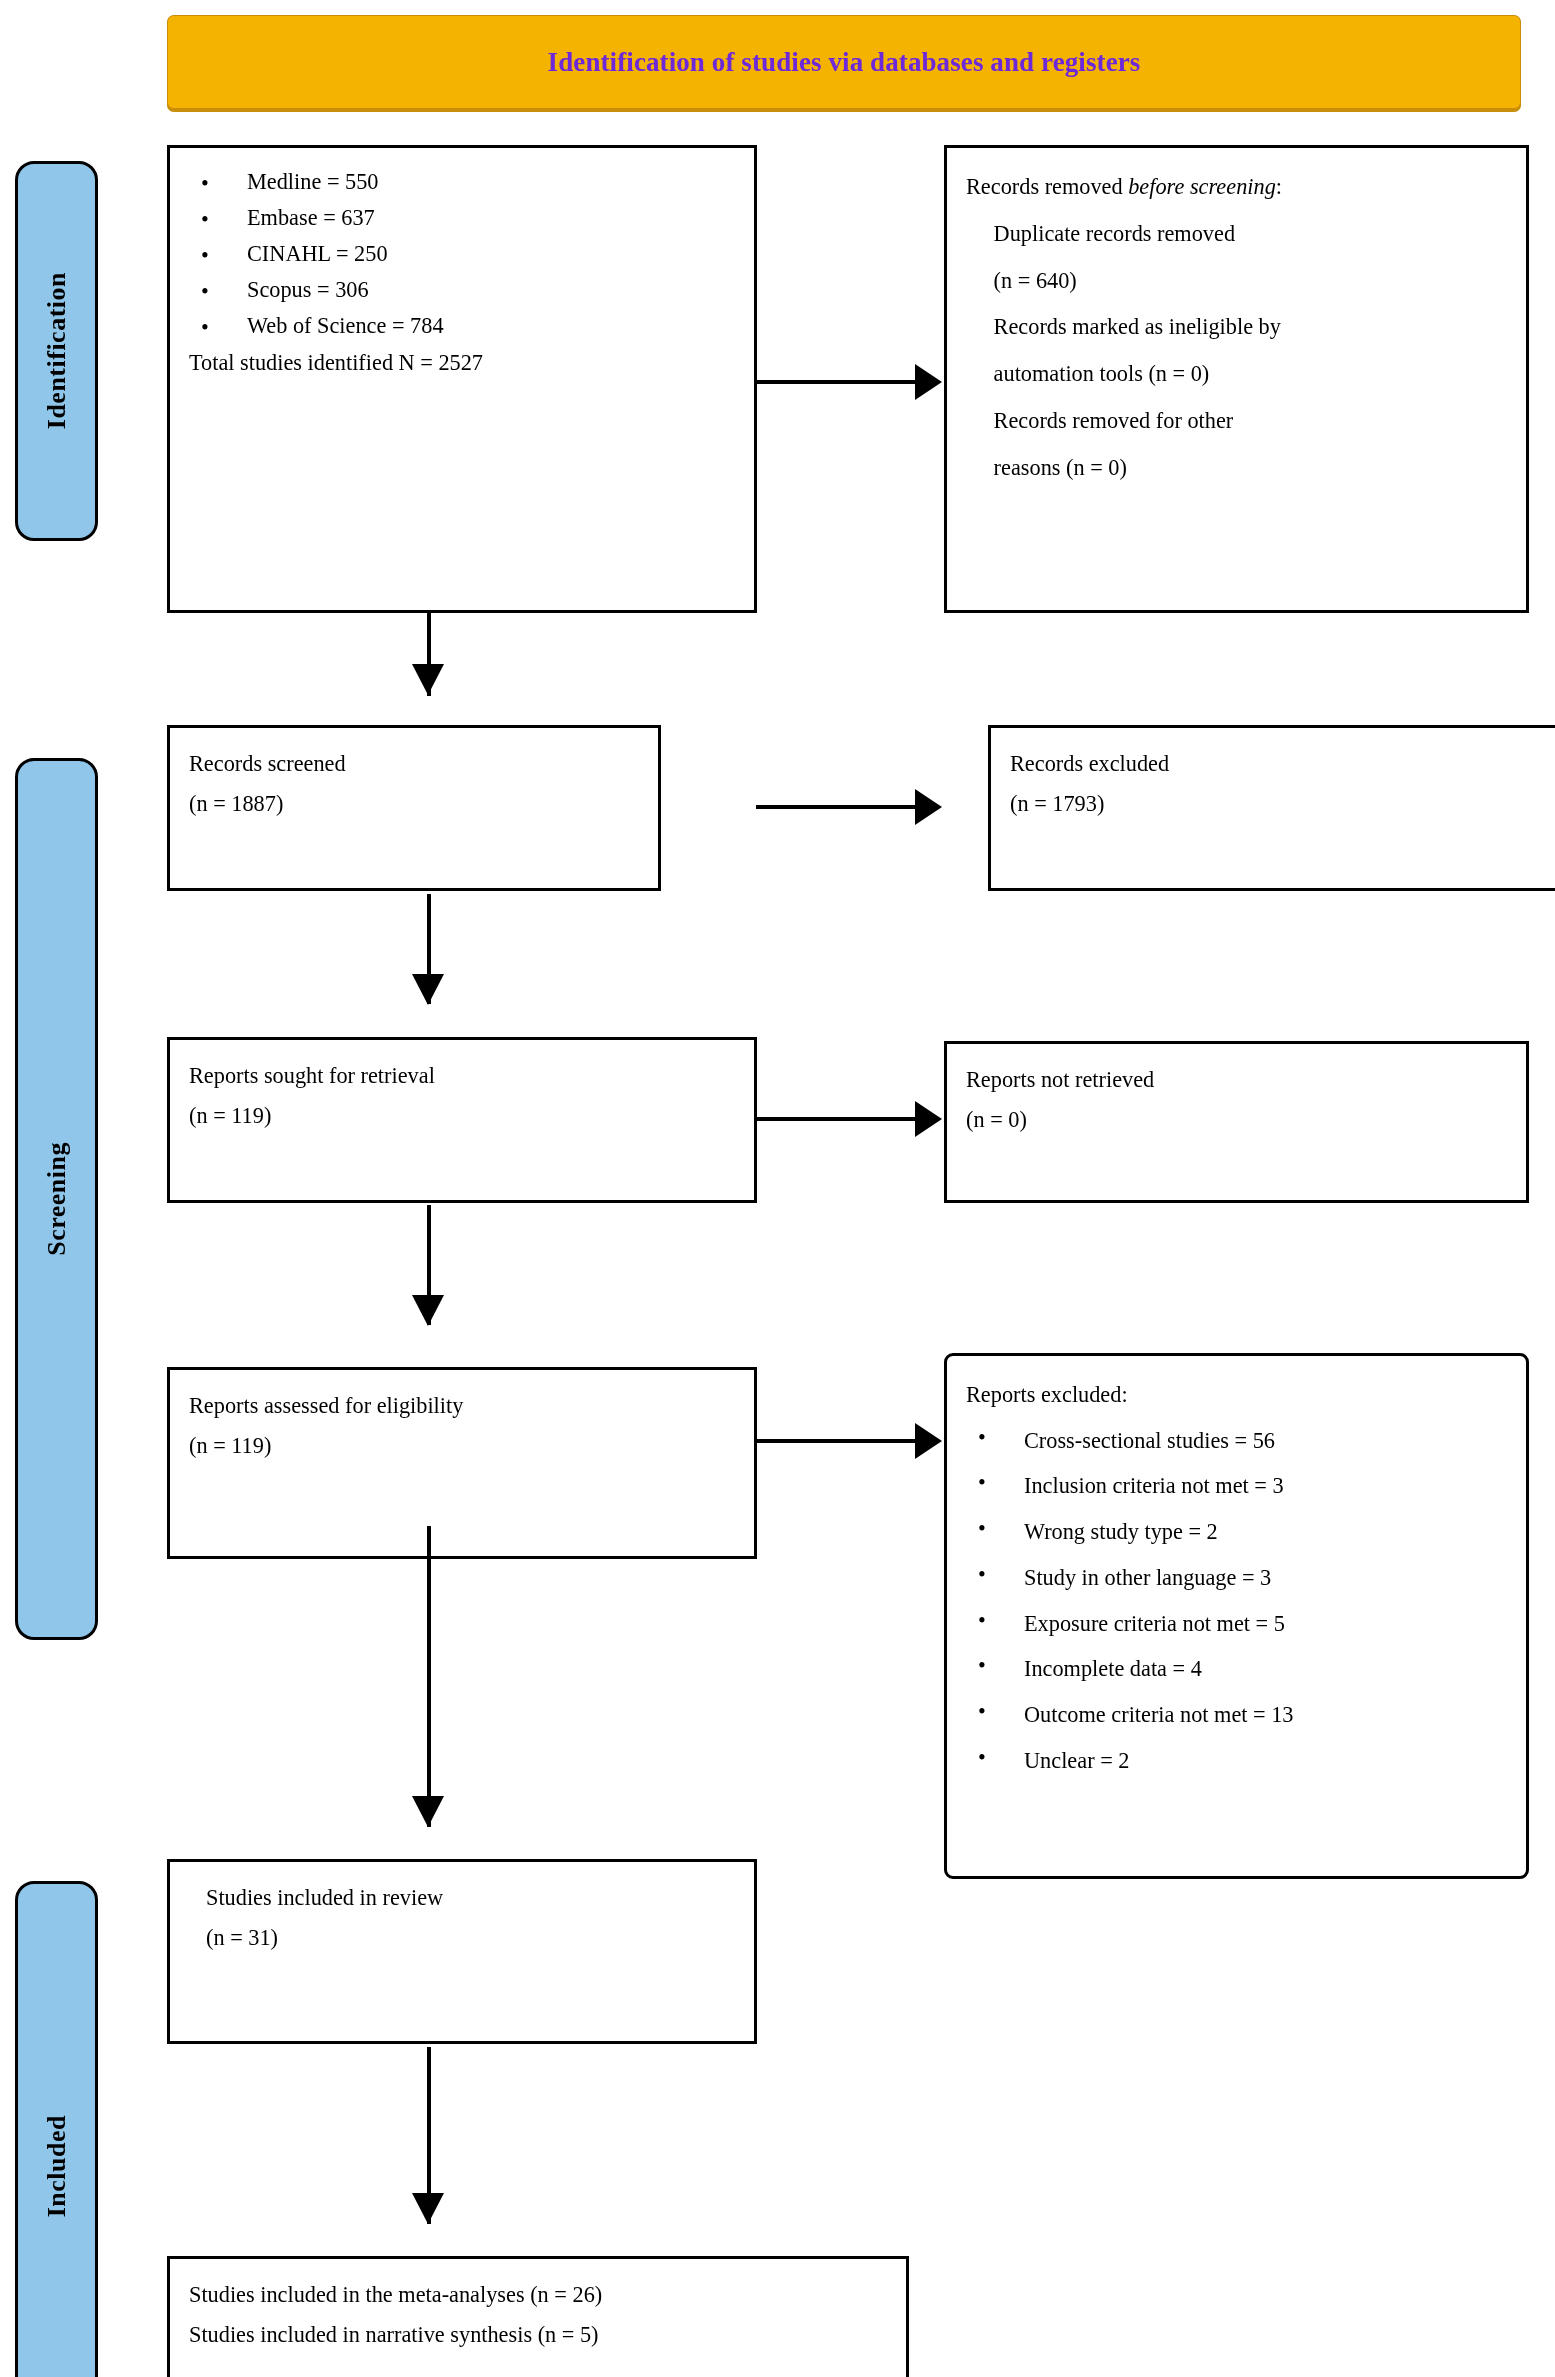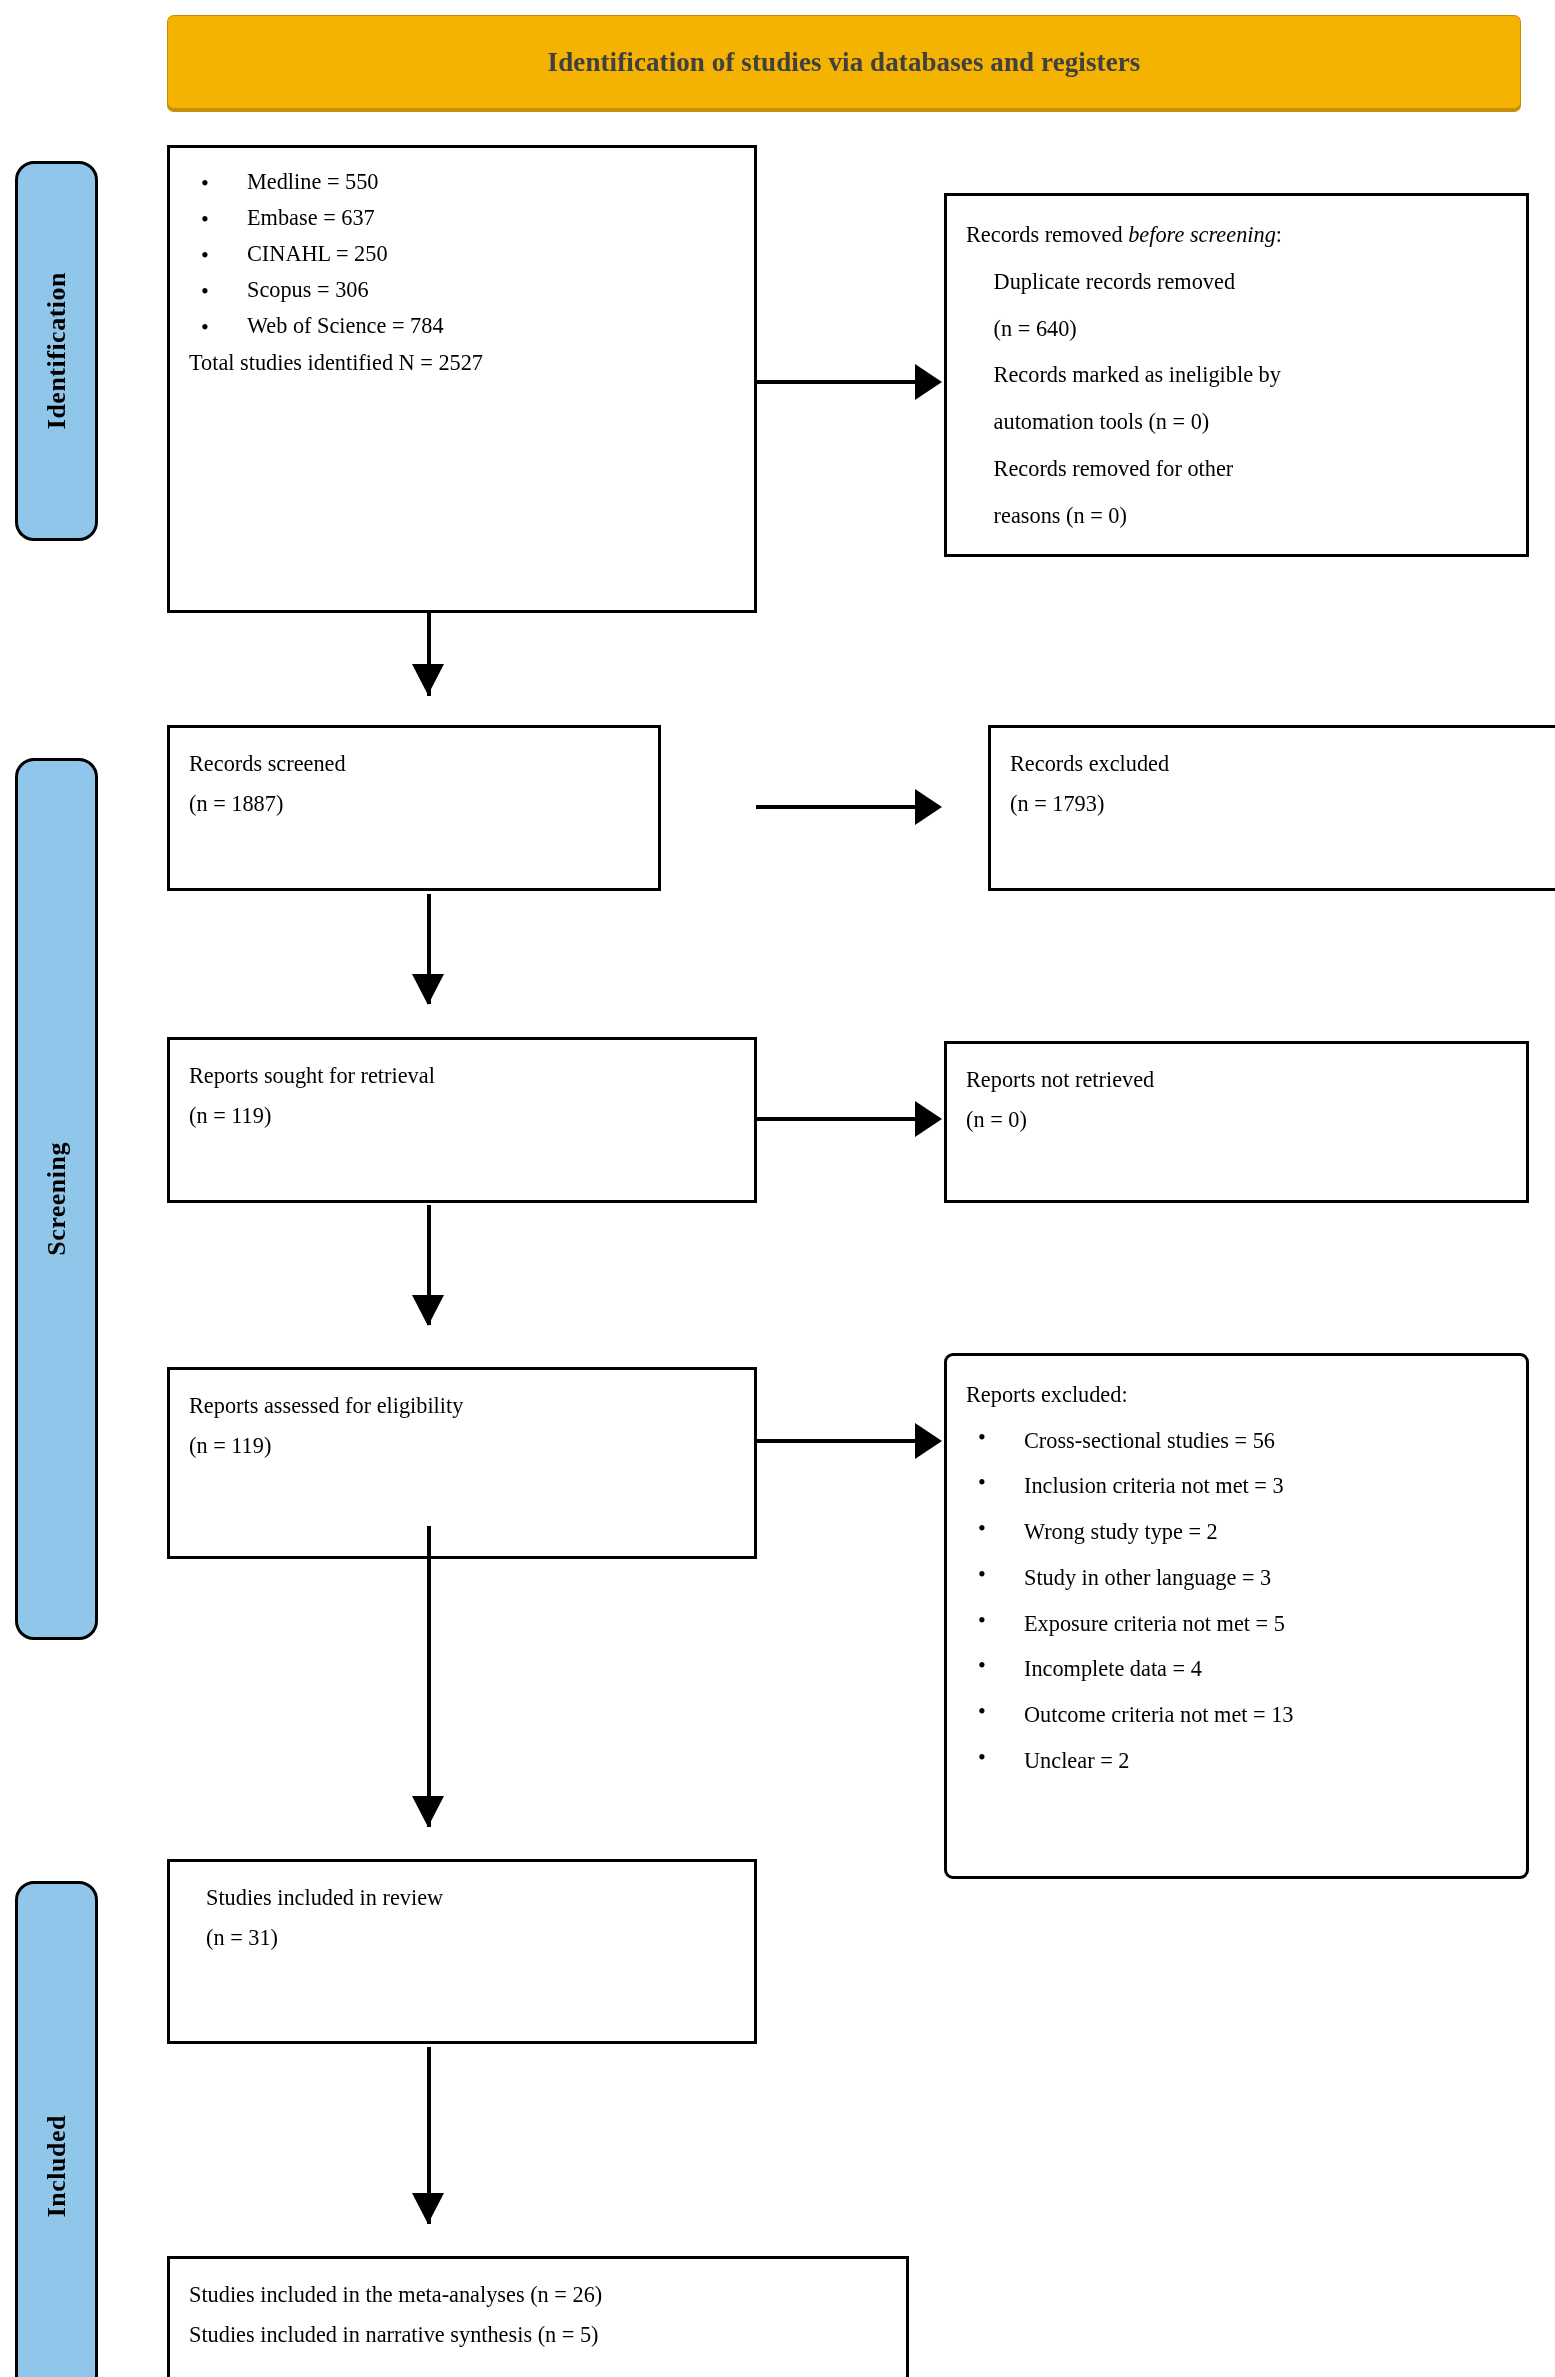--- a/index.html
+++ b/index.html
@@ -34,21 +34,21 @@
     box-sizing: border-box;
     display: flex;
     align-items: center;
     justify-content: center;
     box-shadow: 0 2.9px 0 0 #C88F0B;
   }
   .banner-title {
     font-size: 27px;
     font-weight: bold;
     letter-spacing: 0.1px;
-    color: #404040;
+    color: #6d28d9;
     text-align: center;
   }
 
   
   .phase {
     position: absolute;
     background: #8FC6E9;
     border: 3.3px solid #000000;
     border-radius: 19px;
     box-sizing: border-box;
@@ -100,21 +100,21 @@
   }
 
   
   .indent-list { padding-left: 27.6px; }
   .justify { text-align: justify; text-align-last: left; }
 
   .ital { font-style: italic; }
 
   
   #box-identified          { left: 167px;  top: 145px;  width: 590px; height: 468px; }
-  #box-removed             { left: 944px; top: 145px;  width: 585px; height: 364px; margin-top: 48px; }
+  #box-removed             { left: 944px; top: 145px;  width: 585px; height: 468px; }
   #box-screened            { left: 167px;  top: 725px; width: 494px; height: 166px; }
   #box-excluded-screen     { left: 944px; top: 725px; width: 585px; height: 166px; margin-left: 44px; }
   #box-sought              { left: 167px;  top: 1037px; width: 590px; height: 166px; }
   #box-not-retrieved       { left: 944px; top: 1041px; width: 585px; height: 162px; }
   #box-assessed            { left: 167px;  top: 1367px; width: 590px; height: 192px; }
   #box-reports-excluded    { left: 944px; top: 1353px; width: 585px; height: 526px; border-radius: 9px; }
   #box-included-review     { left: 167px;  top: 1859px; width: 590px; height: 185px; padding-left: 36px; }
   #box-included-synthesis  { left: 167px;  top: 2256px; width: 742px; height: 133px; }
 
   #box-reports-excluded { line-height: 2.05; }

